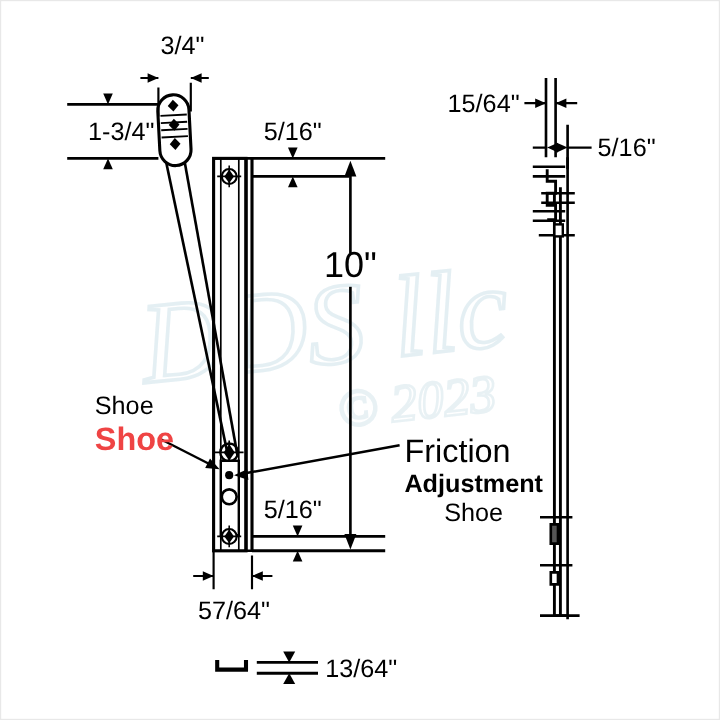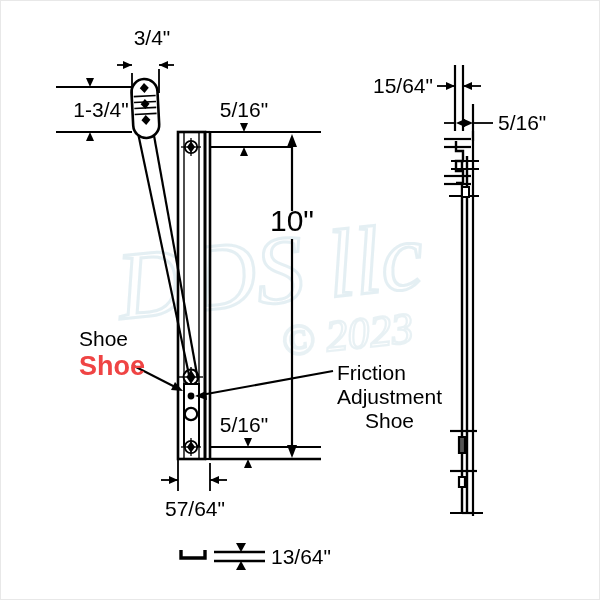--- a/index.html
+++ b/index.html
@@ -238,18 +238,18 @@
     </g>
 
   </svg>
 
   <div style="position:absolute; left:78px; top:326px; line-height:1.12;">
     <div style="font-size:21px; color:#000;">Shoe</div>
     <div style="font-size:27px; color:#ef4444;font-weight:bold;">Shoe</div>
   </div>
 
   <div style="position:absolute; left:336px; top:360px; line-height:1.14; text-align:left;">
-    <div style="font-size:21px; color:#000;">Friction</div>
-    <div style="font-size:21px; color:#000;">Adjustment</div>
+    <div style="font-size:27px; color:#000;">Friction</div>
+    <div style="font-size:21px; color:#000;font-weight:bold;">Adjustment</div>
     <div style="font-size:21px; color:#000; text-align:center;">Shoe</div>
   </div>
 
 </div>
 
 </body></html>

